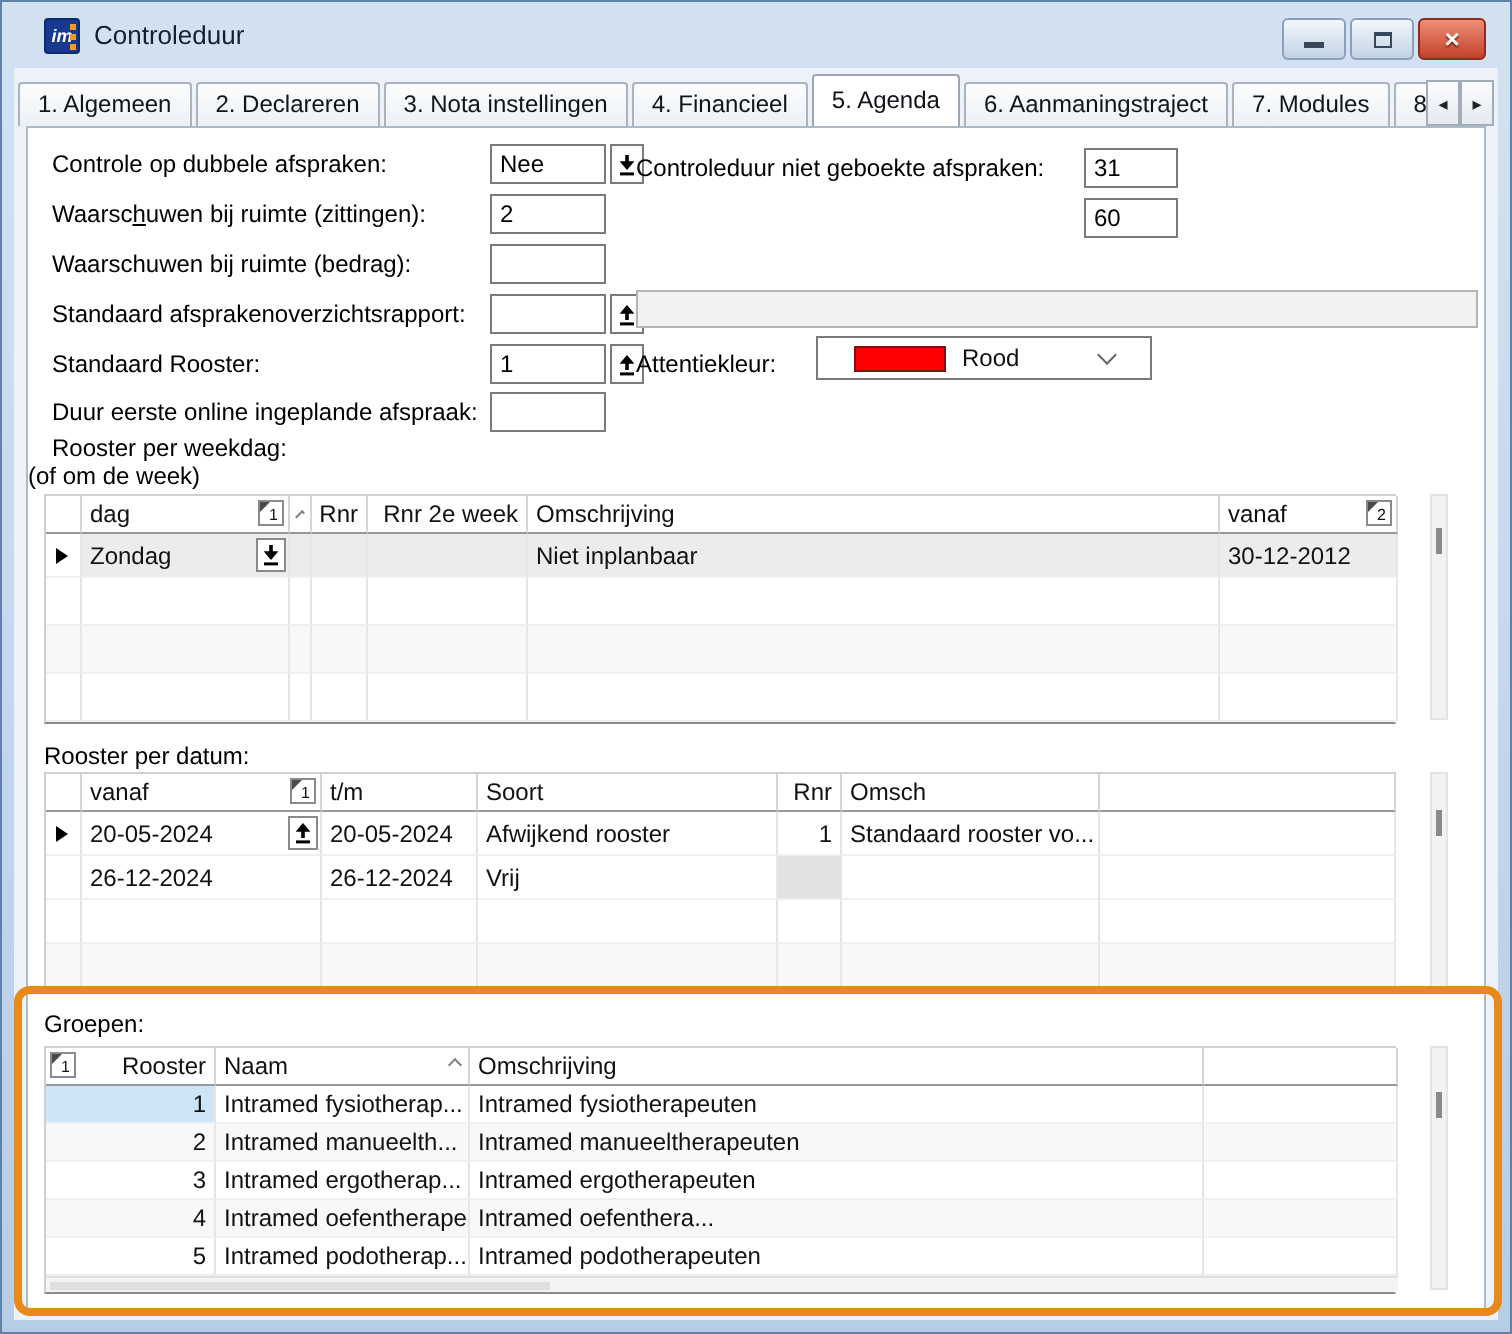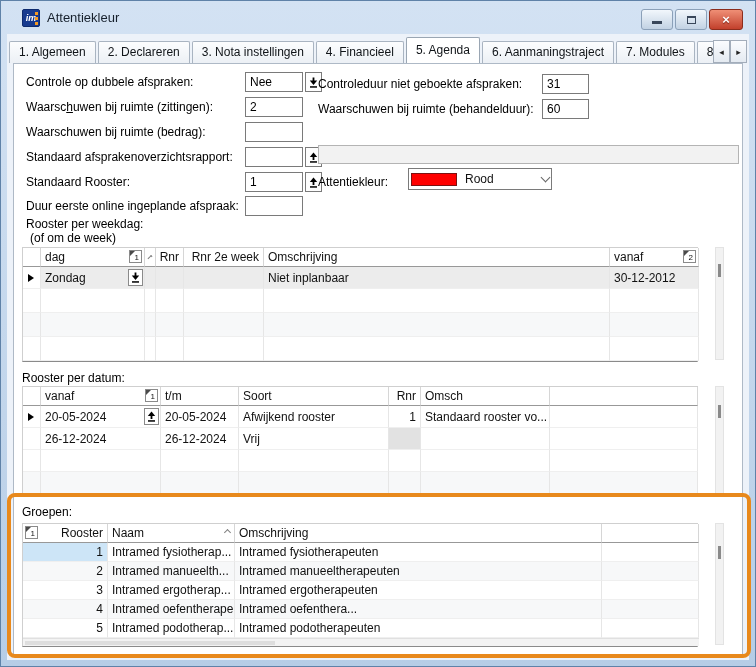--- a/index.html
+++ b/index.html
@@ -44,22 +44,22 @@
 
   .lbl { height:15px; white-space:nowrap; color:#000; }
   .field { height:20px; width:58px; border:1px solid #7a7a7a; background:#fff;
     font-family:"Liberation Sans",sans-serif; font-size:12px; padding:0 4px; color:#000; }
   .field.num { width:47px; }
   .field.ro { width:421px; height:19px; background:#f2f2f2; border-color:#b4b4b4; }
   .sbtn { width:17px; height:20px; border:1px solid #7a7a7a; background:#fdfdfd;
     display:flex; align-items:center; justify-content:center; }
 
   
-  .combo { width:144px; height:22px; border:1px solid #7a7a7a; background:#fff;
-    display:flex; align-items:center; padding:0 2px; position:absolute; }
+  .combo { width:168px; height:22px; border:1px solid #7a7a7a; background:#fff;
+    display:flex; align-items:center; padding:0 18px; position:absolute; }
   .swatch { position:static; width:46px; height:13px; background:#fe0000; border:1px solid #7c1212; margin-right:8px; }
   .combo-txt { position:static; flex:1; }
   .chev { position:static; width:7px; height:7px; border-right:1px solid #666; border-bottom:1px solid #666;
     transform:rotate(45deg); margin-top:-4px; }
 
   
   .grid { display:grid; background:#fff; border:1px solid #cfcfcf; border-bottom:1px solid #8a8a8a; width:676px; }
   .grid > div { position:relative; }
   .gh { border-right:1px solid #d6d6d6; border-bottom:1px solid #989898; background:#fff;
     display:flex; align-items:center; padding:0 4px; white-space:nowrap; overflow:hidden; }
@@ -95,21 +95,21 @@
   u { text-decoration:underline; }
   svg { display:block; }
 </style>
 </head>
 <body>
 
 <div class="window">
 
   <div class="titlebar">
     <span class="app-icon">im</span>
-    <span class="win-title">Attentiekleur</span>
+    <span class="win-title">Controleduur</span>
     <div class="caption-buttons">
       <div class="cbtn">
           <span class="glyph-min"></span>
         </div>
       <div class="cbtn">
           <span class="glyph-restore"></span>
         </div>
       <div class="cbtn close">
           <span class="glyph-close">×</span>
         </div>
@@ -174,34 +174,33 @@
             <rect x="1" y="9.2" width="7" height="1.5" fill="#000"></rect>
           </svg>
       </div>
 
       <span class="lbl" style="left:12px;top:135px;">Duur eerste online ingeplande afspraak:</span>
       <input class="field" style="left: 231px; top: 132px;" value="">
 
       <span class="lbl" style="left:304px;top:13px;">Controleduur niet geboekte afspraken:</span>
       <input class="field num" style="left: 528px; top: 10px;" value="31">
 
-      <span class="lbl" style="left:304px;top:38px;">Waarschuwen bij ruimte (behandelduur):</span>
       <input class="field num" style="left: 528px; top: 35px;" value="60">
 
       <input class="field ro" style="left: 304px; top: 81px;" readonly="" value="">
 
       <span class="lbl" style="left:304px;top:111px;">Attentiekleur:</span>
       <div class="combo" style="left:394px;top:104px;">
         <span class="swatch"></span>
         <span class="combo-txt">Rood</span>
         <span class="chev"></span>
       </div>
 
       <span class="lbl" style="left:12px;top:153px;">Rooster per weekdag:</span>
-      <span class="lbl" style="left:16px;top:167px;text-align:center;">(of om de week)</span>
+      <span class="lbl" style="left:0;top:167px;text-align:center;">(of om de week)</span>
 
       <div class="grid" style="left:8px;top:183px;grid-template-columns:18px 104px 11px 28px 80px 346px 89px;grid-template-rows:19px 22px 24px 24px 24px;">
         <div class="gh"></div>
         <div class="gh">
             <span style="position:static">dag</span>
             <span class="badge">
               <span style="position:static">1</span>
             </span>
           </div>
         <div class="gh">

